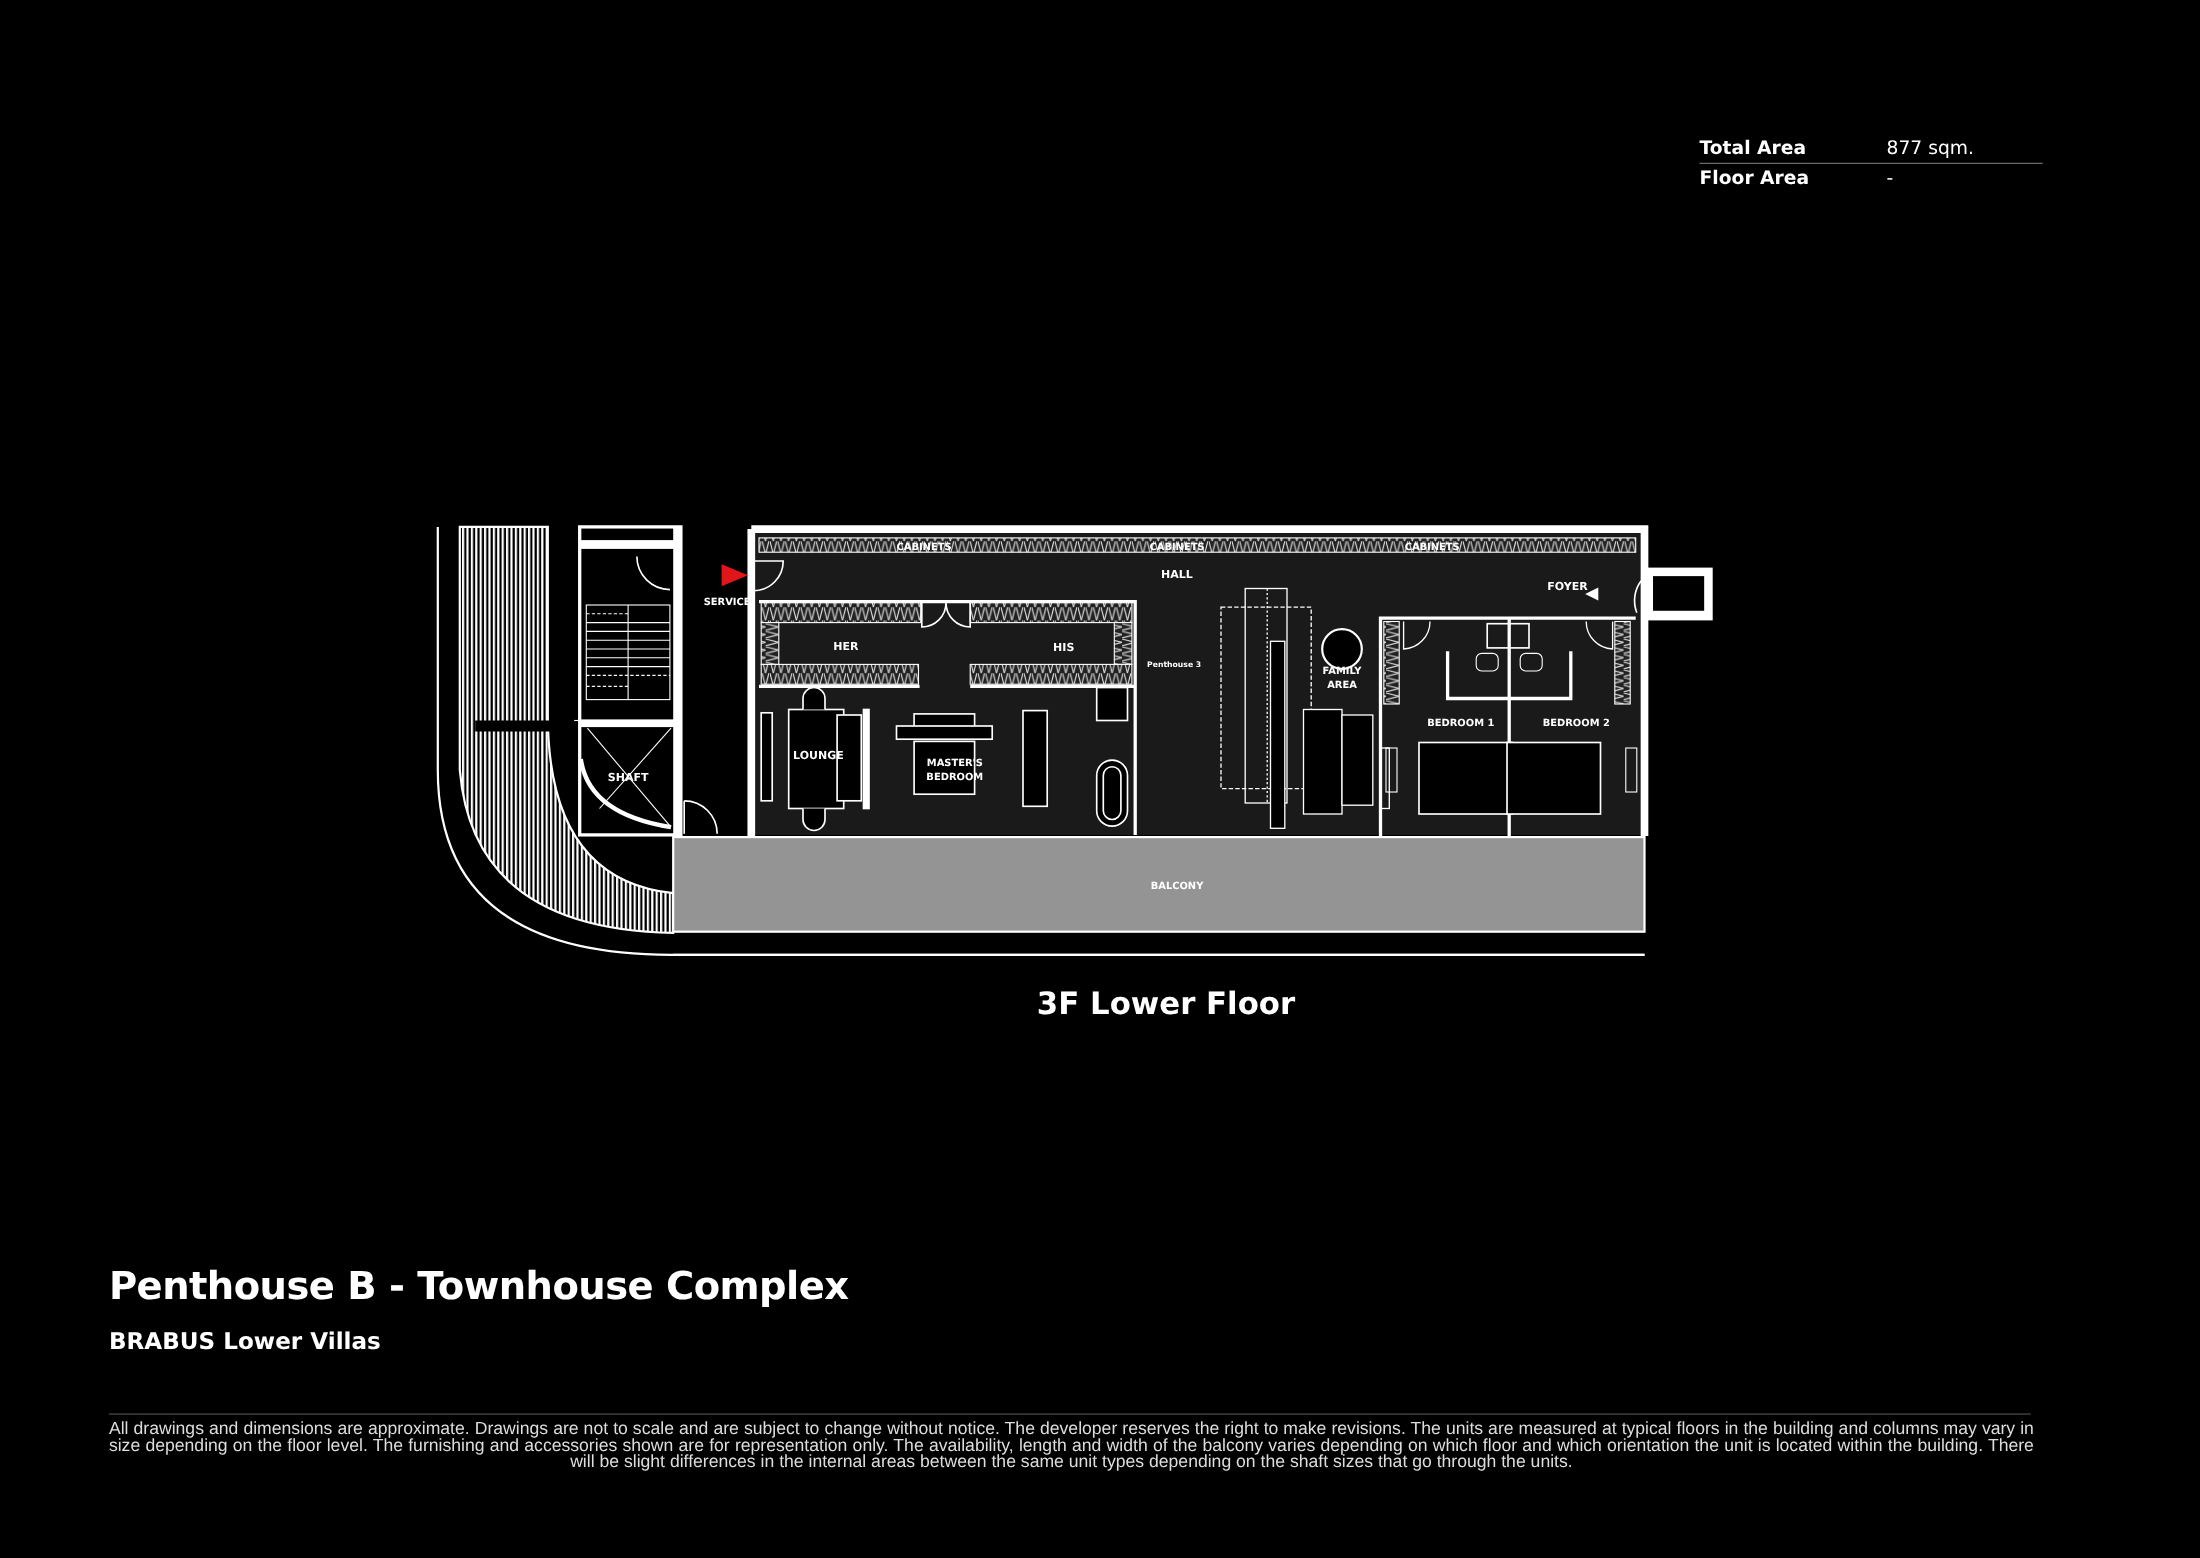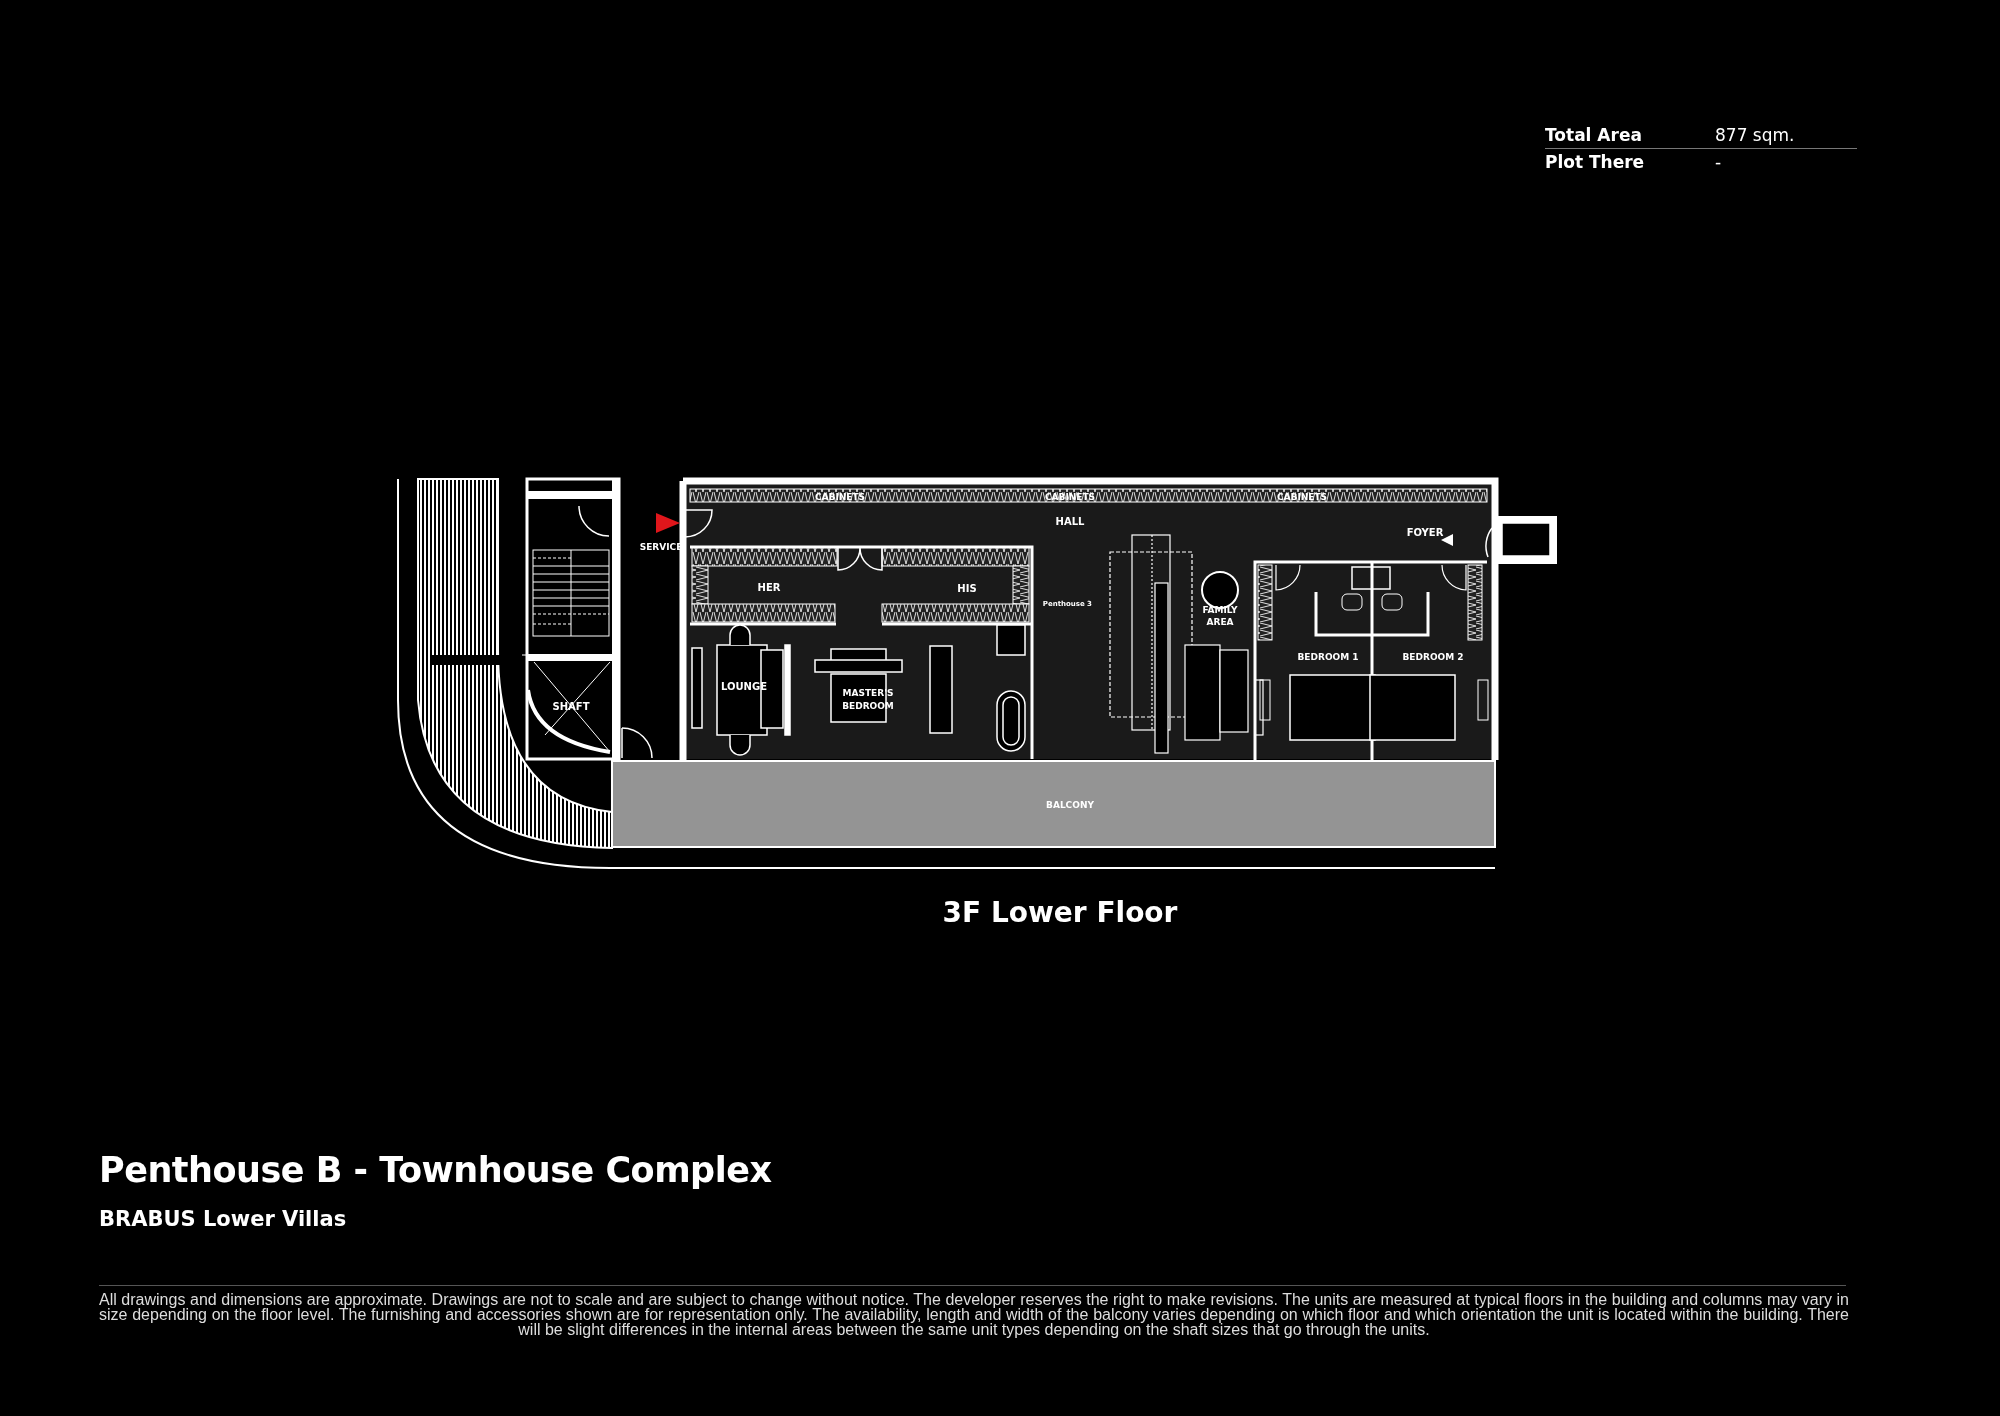--- a/index.html
+++ b/index.html
@@ -19,21 +19,21 @@
 </style>
 </head>
 <body>
 
 <div class="area-table">
   <div class="area-row first">
     <span class="k">Total Area</span>
     <span class="v">877 sqm.</span>
   </div>
   <div class="area-row">
-    <span class="k">Plot There</span>
+    <span class="k">Floor Area</span>
     <span class="v">-</span>
   </div>
 </div>
 
 <svg class="plan" viewBox="0 0 2000 1000" width="2000" height="1000">
   <defs>
     <pattern id="hatch" width="4" height="10" patternUnits="userSpaceOnUse">
       <rect width="4" height="10" fill="#000"></rect>
       <rect width="2" height="10" fill="#fff"></rect>
     </pattern>

